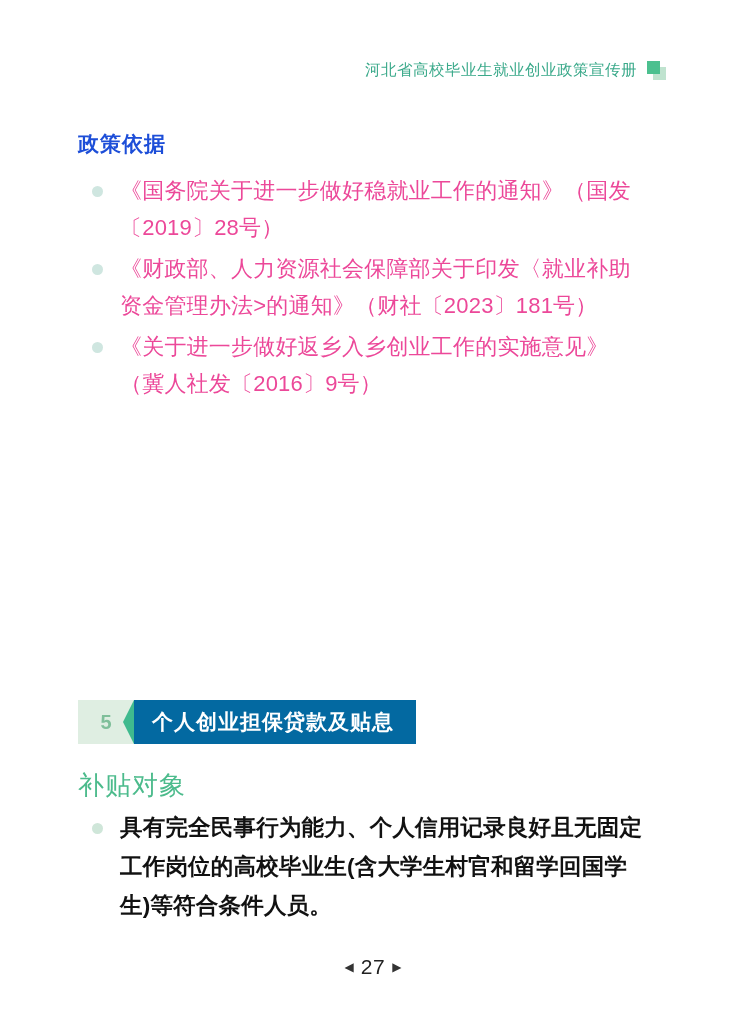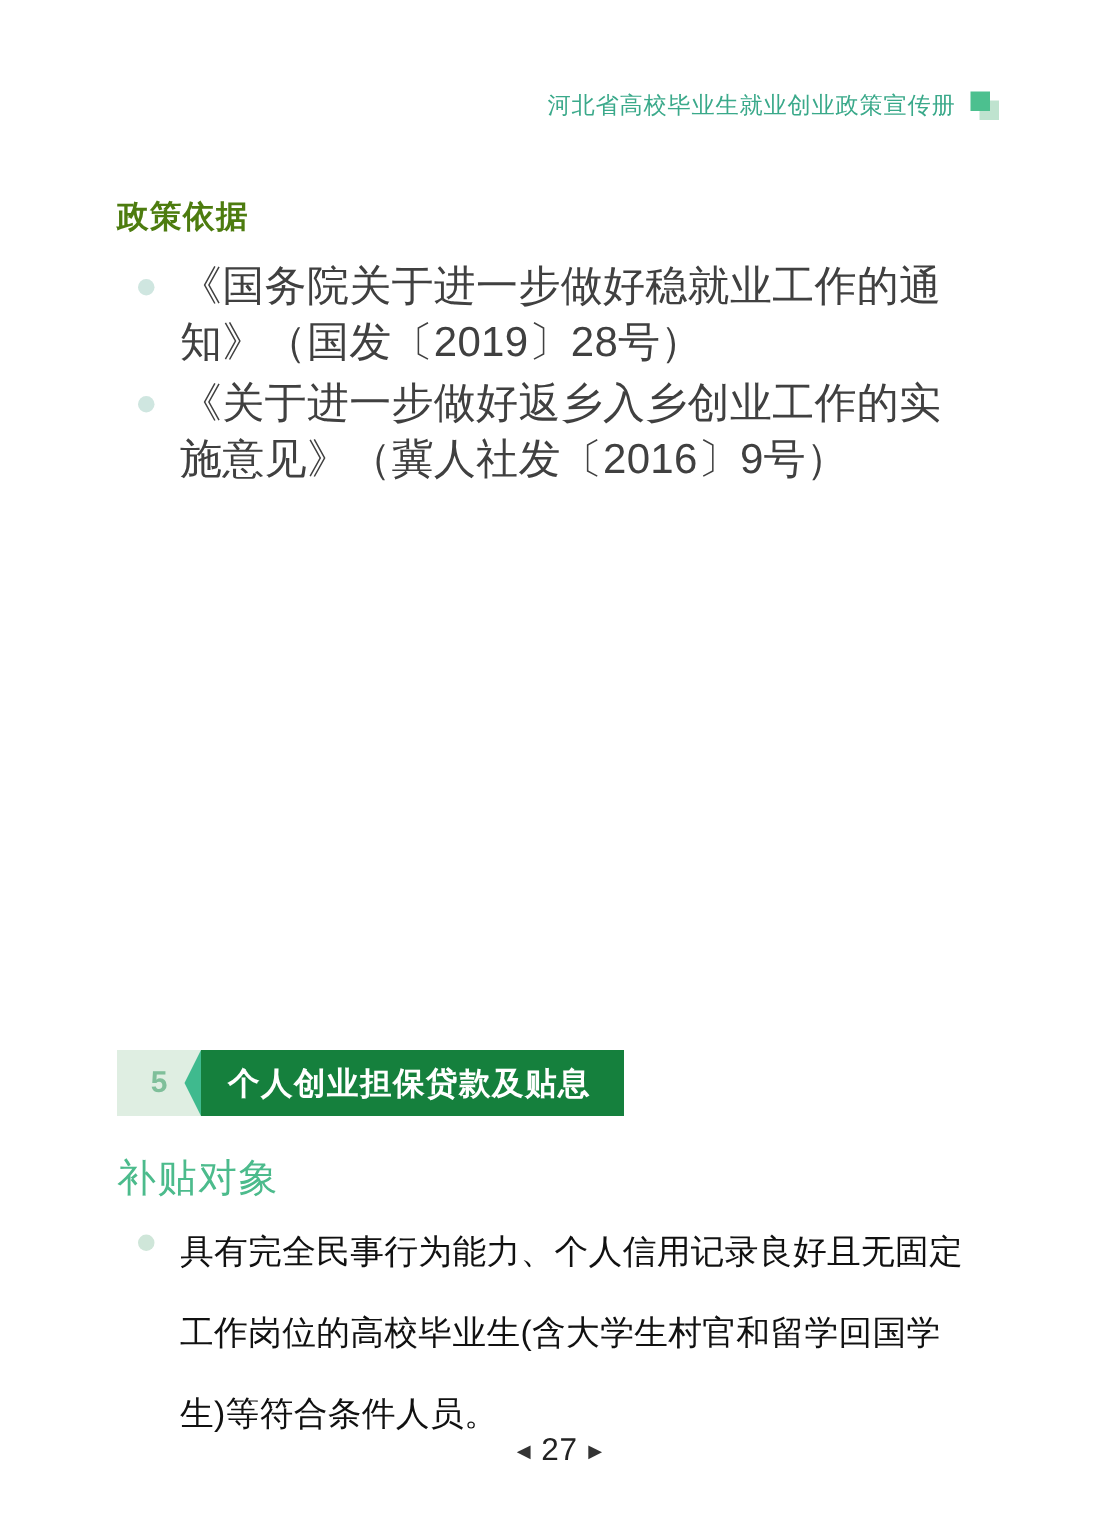--- a/index.html
+++ b/index.html
@@ -59,43 +59,43 @@
     height: 13px;
     background: #bfe3cf;
   }
 
   
   .section-heading {
     position: absolute;
     left: 78px;
     font-size: 21px;
     font-weight: bold;
-    color: #4d7c0f;
+    color: #1d4ed8;
     letter-spacing: 1px;
   }
   #policy-basis-heading { top: 130px; }
 
   
   .bullet-list {
     position: absolute;
     left: 78px;
     width: 570px;
     margin: 0;
     padding: 0;
     list-style: none;
   }
   #policy-basis-list { top: 172px; }
 
   .bullet-item {
     position: relative;
     padding-left: 42px;
     margin-bottom: 4px;
-    font-size: 28px;
+    font-size: 22px;
     line-height: 37px;
-    color: #404040;
+    color: #ec4899;
     letter-spacing: 0.2px;
   }
   .bullet-item .dot {
     position: absolute;
     left: 14px;
     top: 14px;
     width: 11px;
     height: 11px;
     border-radius: 50%;
     background: #cfe6e0;
@@ -114,21 +114,21 @@
     width: 56px;
     background: #dfeee2;
     color: #7fbf9a;
     font-size: 20px;
     display: flex;
     align-items: center;
     justify-content: center;
     font-weight: bold;
   }
   .banner-label {
-    background: #15803d;
+    background: #0369a1;
     color: #ffffff;
     font-size: 21px;
     font-weight: bold;
     display: flex;
     align-items: center;
     padding: 0 22px 0 18px;
     letter-spacing: 1px;
     position: relative;
   }
   .banner-label::before {
@@ -146,22 +146,22 @@
     top: 768px;
     font-size: 26px;
     font-weight: normal;
     color: #4cbb8c;
   }
 
   
   #subsidy-target-list { top: 808px; width: 575px; }
   #subsidy-target-list .bullet-item {
     font-size: 22.5px;
-    line-height: 54px;
-    font-weight: normal;
+    line-height: 39px;
+    font-weight: bold;
     color: #111111;
   }
   #subsidy-target-list .bullet-item .dot {
     background: #cfe6d9;
     top: 15px;
   }
 
   
   .footer {
     position: absolute;
@@ -199,20 +199,24 @@
 
   <div class="section-heading" id="policy-basis-heading">政策依据</div>
 
   <ul class="bullet-list" id="policy-basis-list">
     <li class="bullet-item">
       <span class="dot"></span>
       <span>《国务院关于进一步做好稳就业工作的通知》（国发〔2019〕28号）</span>
     </li>
     <li class="bullet-item">
       <span class="dot"></span>
+      <span>《财政部、人力资源社会保障部关于印发〈就业补助资金管理办法&gt;的通知》（财社〔2023〕181号）</span>
+    </li>
+    <li class="bullet-item">
+      <span class="dot"></span>
       <span>《关于进一步做好返乡入乡创业工作的实施意见》（冀人社发〔2016〕9号）</span>
     </li>
   </ul>
 
   <div class="banner">
     <div class="banner-num">5</div>
     <div class="banner-label">个人创业担保贷款及贴息</div>
   </div>
 
   <div class="section-heading" id="subsidy-target-heading">补贴对象</div>

